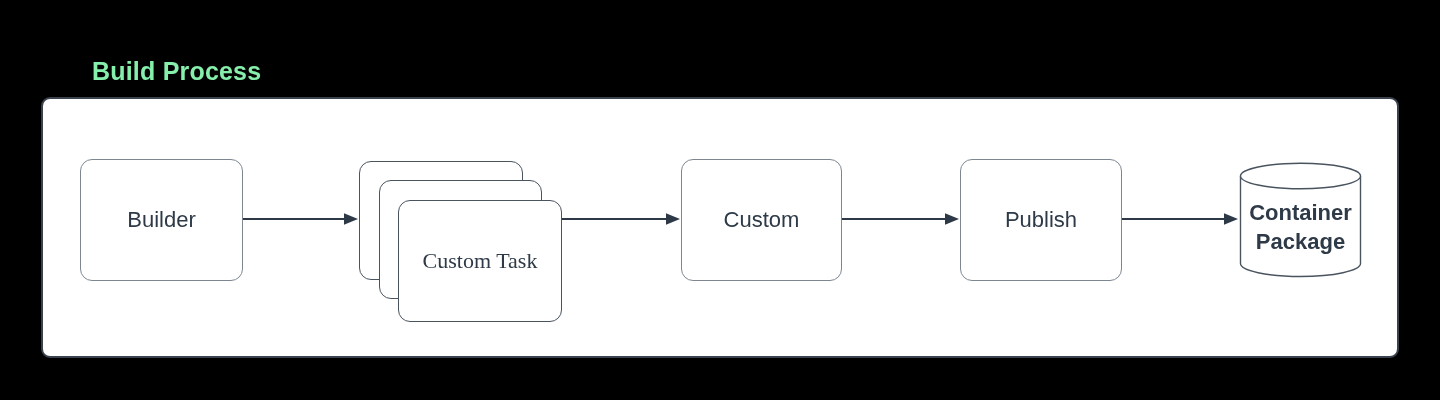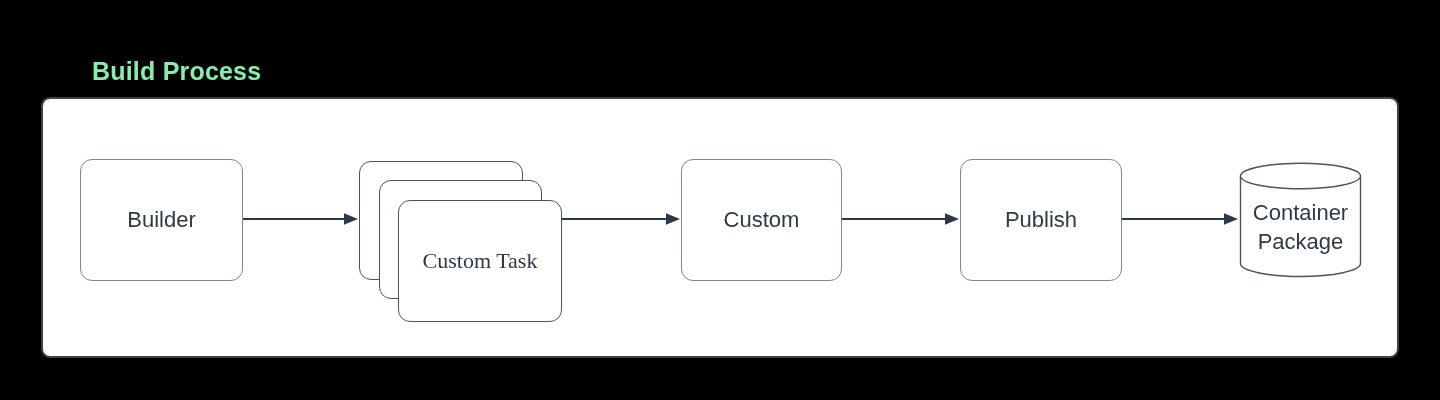--- a/index.html
+++ b/index.html
@@ -35,21 +35,21 @@
   .stack-label-hidden{transform:translateX(-5px);}
   .node-package{left:681px;top:159px;width:159px;height:120px;z-index:3;}
   .node-publish{left:960px;top:159px;width:160px;height:120px;z-index:3;}
   .cylinder{
     position:absolute;left:1239px;top:162px;width:123px;height:116px;z-index:3;
   }
   .cylinder svg{position:absolute;left:0;top:0;}
   .cylinder-label{
     position:absolute;left:0;top:22px;width:123px;height:86px;
     display:flex;flex-direction:column;align-items:center;justify-content:center;
-    font-size:22px;line-height:29px;color:#2e3a47;text-align:center;
+    font-size:22px;line-height:29px;color:#2e3a47;text-align:center;font-weight:bold;
   }
 </style>
 </head>
 <body>
 
 <div class="stage">
 
   <div class="diagram-title">Build Process</div>
 
   <div class="panel"></div>

